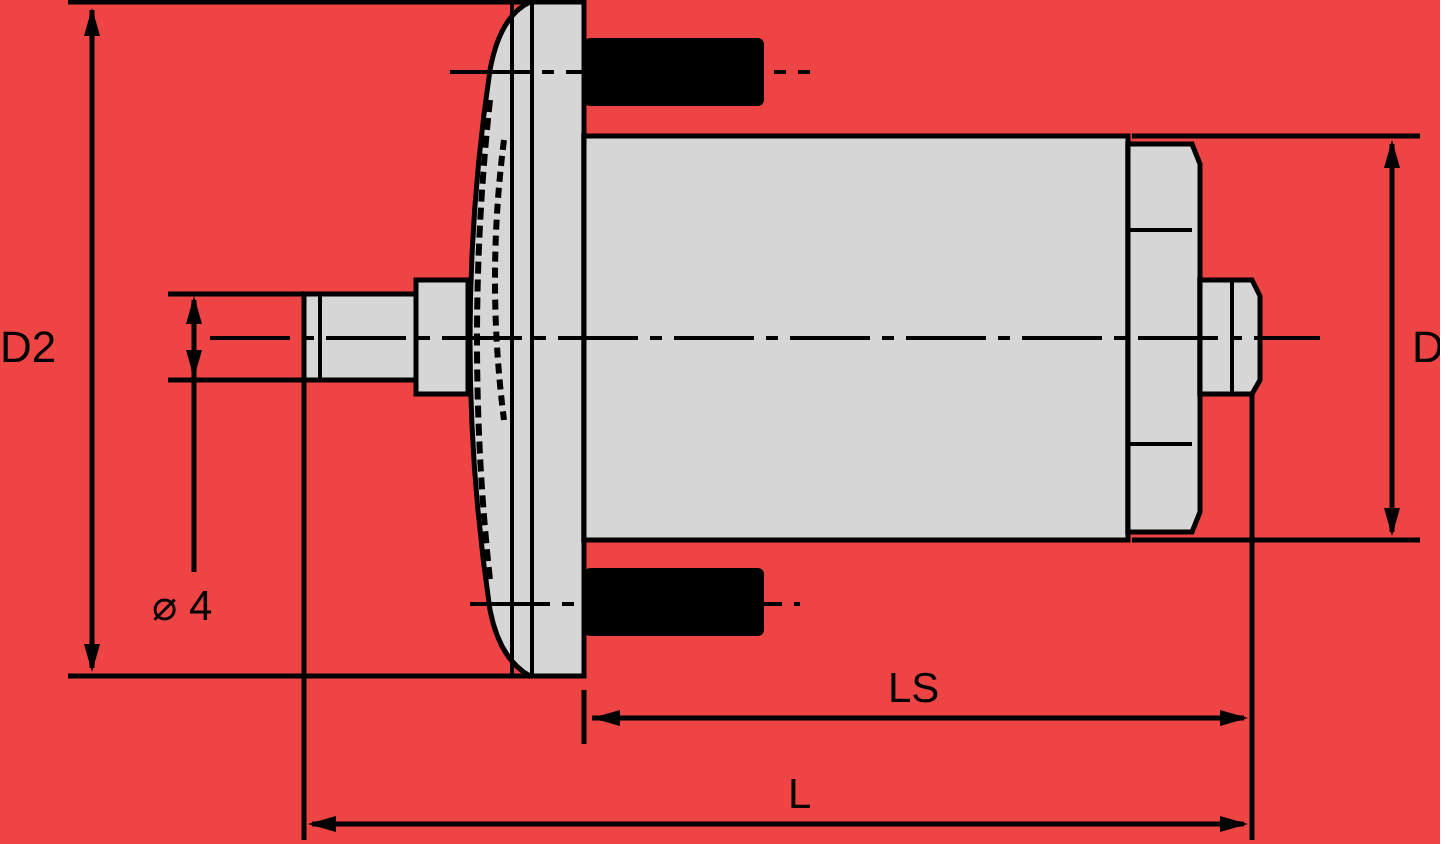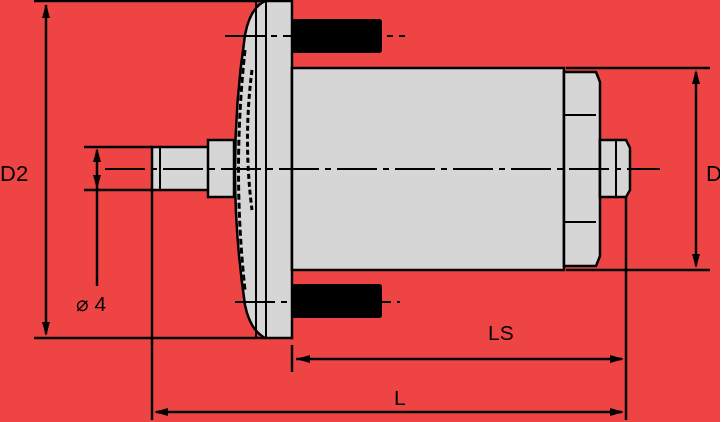--- a/index.html
+++ b/index.html
@@ -78,15 +78,15 @@
     <g stroke="#000" stroke-width="2" stroke-dasharray="40 6 6 6">
       <line x1="105" y1="169" x2="660" y2="169"></line>
       <line x1="225" y1="36" x2="405" y2="36"></line>
       <line x1="235" y1="302" x2="400" y2="302"></line>
     </g>
   </svg>
 
   <span class="lbl" style="left:0px; top:163px; font-size:22px;">D2</span>
   <span class="lbl" style="left:706px; top:163px; font-size:22px;">D</span>
   <span class="lbl" style="left:76px; top:293px;">⌀ 4</span>
-  <span class="lbl" style="left:444px; top:322px;margin-left:44px;">LS</span>
+  <span class="lbl" style="left:444px; top:334px;">LS</span>
   <span class="lbl" style="left:394px; top:387px;">L</span>
 </div>
 
 </body></html>

